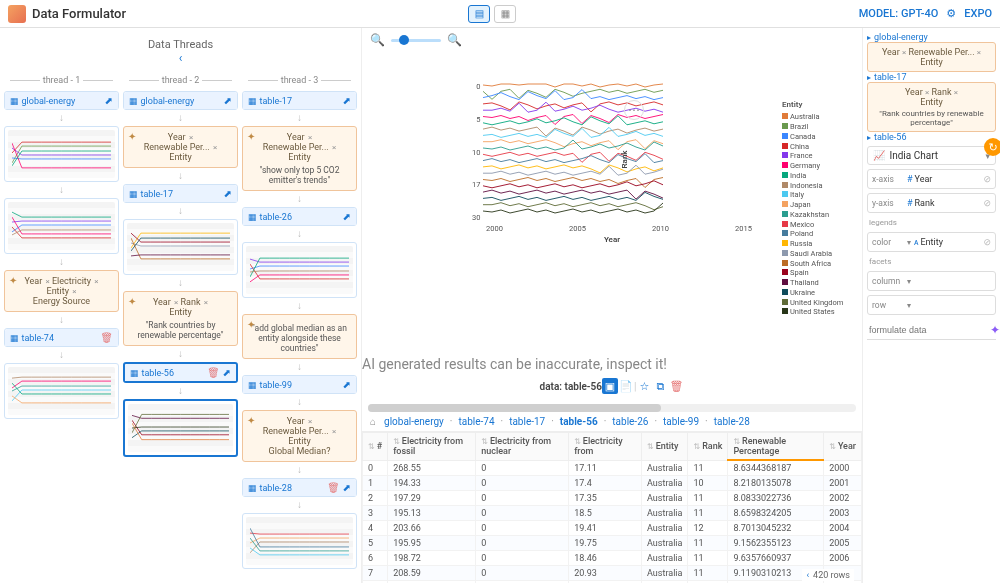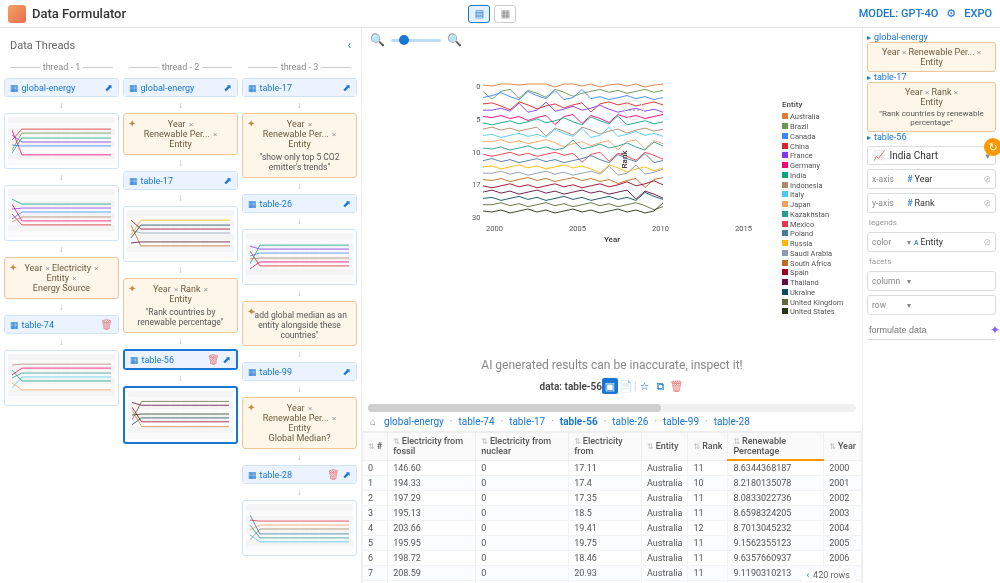--- a/index.html
+++ b/index.html
@@ -9,21 +9,21 @@
 .logo { width: 18px; height: 18px; background: linear-gradient(135deg,#f4a261,#e76f51); border-radius: 3px; }
 .app-title { font-weight: 500; font-size: 13px; }
 .header-center { display: flex; gap: 4px; }
 .view-btn { width: 22px; height: 18px; border: 1px solid #1976d2; border-radius: 3px; display: flex; align-items: center; justify-content: center; cursor: pointer; font-size: 10px; color: #1976d2; }
 .view-btn.active { background: #e3f2fd; }
 .view-btn:not(.active) { border-color: #ccc; color: #888; }
 .header-right { display: flex; align-items: center; gap: 8px; color: #1976d2; font-size: 11px; font-weight: 500; }
 .gear-icon { color: #1976d2; cursor: pointer; }
 .main { display: flex; height: calc(100% - 28px); }
 .sidebar-threads { width: 362px; border-right: 1px solid #eee; padding: 6px 4px; overflow: hidden; position: relative; }
-.threads-title { font-size: 11px; color: #666; padding: 4px 6px; display: flex; justify-content: space-between; align-items: center; }
+.threads-title { font-size: 11px; color: #666; padding: 4px 6px; display: flex; justify-content: space-between; align-items: center; flex-direction: column; }
 .collapse-chevron { color: #1976d2; cursor: pointer; font-size: 12px; }
 .threads-row { display: flex; gap: 4px; padding-top: 4px; }
 .thread-col { width: 116px; display: flex; flex-direction: column; gap: 4px; }
 .thread-label { font-size: 9px; color: #888; text-align: center; padding: 2px 0; position: relative; }
 .thread-label::before, .thread-label::after { content: ""; position: absolute; top: 50%; width: 30px; height: 1px; background: #ccc; }
 .thread-label::before { left: 6px; }
 .thread-label::after { right: 6px; }
 .card { border: 1px solid #d0e3f7; border-radius: 3px; background: #fff; font-size: 9px; position: relative; }
 .card-header { display: flex; align-items: center; padding: 3px 5px; gap: 3px; background: #eaf3ff; border-radius: 3px 3px 0 0; }
 .card-header .tbl-icon { color: #1976d2; font-size: 9px; }
@@ -44,21 +44,21 @@
 .canvas-toolbar { height: 24px; display: flex; align-items: center; gap: 6px; padding: 0 8px; }
 .zoom-icon { color: #1976d2; cursor: pointer; font-size: 12px; }
 .zoom-slider { width: 50px; height: 3px; background: #bbdefb; border-radius: 2px; position: relative; }
 .zoom-thumb { width: 10px; height: 10px; background: #1976d2; border-radius: 50%; position: absolute; top: -3.5px; left: 8px; }
 .chart-area { flex: 1; display: flex; align-items: flex-start; justify-content: center; padding-top: 30px; position: relative; }
 .rank-chart { width: 280px; }
 .rank-chart svg { width: 180px; height: 140px; }
 .chart-legend { font-size: 7.5px; line-height: 1.3; color: #555; position: absolute; left: 420px; top: 48px; }
 .chart-legend .leg-title { font-weight: 600; font-size: 8px; margin-bottom: 2px; }
 .overflow-btn { position: absolute; right: 218px; top: 48px; width: 20px; height: 20px; border: 1px solid #ddd; border-radius: 50%; display: flex; align-items: center; justify-content: center; color: #888; cursor: pointer; font-size: 12px; }
-.chart-caption { font-size: 12px; color: #888; text-align: center; margin-top: 20px; }
+.chart-caption { font-size: 14px; color: #888; margin-top: 20px; }
 .chart-footer { display: flex; align-items: center; justify-content: center; gap: 0; padding: 6px 0 10px; font-size: 10px; }
 .chart-footer .data-label { font-weight: 600; color: #444; }
 .footer-icon { width: 16px; height: 16px; display: inline-flex; align-items: center; justify-content: center; border-radius: 2px; cursor: pointer; font-size: 11px; color: #1976d2; }
 .footer-icon.trash { color: #e57373; }
 .right-panel { width: 138px; border-left: 1px solid #eee; padding: 4px 4px 0; overflow: hidden; display: flex; flex-direction: column; gap: 4px; position: relative; }
 .rp-section-label { font-size: 9px; color: #1976d2; display: flex; align-items: center; gap: 3px; }
 .rp-section-label::before { content: "▸"; font-size: 8px; color: #1976d2; transform: rotate(0deg); }
 .rp-chipbox { border: 1px solid #f0c49b; background: #fff6ea; border-radius: 3px; padding: 4px 5px; font-size: 9px; color: #6b5a3e; text-align: center; position: relative; }
 .rp-chipbox .close-x { font-size: 8px; color: #999; }
 .chart-type-row { border: 1px solid #ddd; border-radius: 3px; padding: 3px 5px; display: flex; align-items: center; gap: 4px; font-size: 10px; }
@@ -429,21 +429,21 @@
                 <th><span class="sort-icon">⇅</span>Electricity from</th>
                 <th><span class="sort-icon">⇅</span>Entity</th>
                 <th><span class="sort-icon">⇅</span>Rank</th>
                 <th class="highlight"><span class="sort-icon">⇅</span>Renewable Percentage</th>
                 <th><span class="sort-icon">⇅</span>Year</th>
               </tr>
             </thead>
           <tbody id="tbody">
               <tr>
                 <td>0</td>
-                <td>146.60</td>
+                <td>268.55</td>
                 <td>0</td>
                 <td>17.11</td>
                 <td>Australia</td>
                 <td>11</td>
                 <td>8.6344368187</td>
                 <td>2000</td>
               </tr>
               <tr>
                 <td>1</td>
                 <td>194.33</td>

